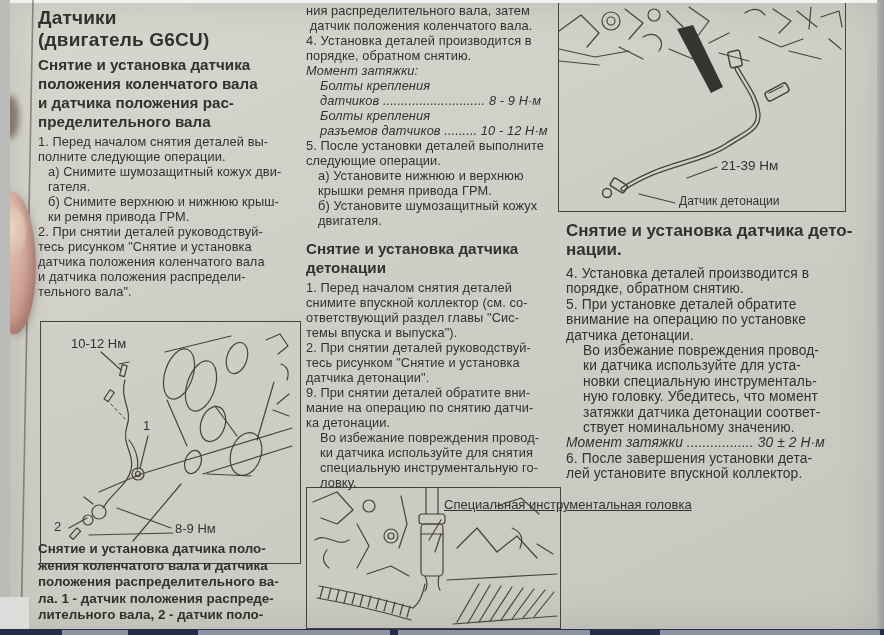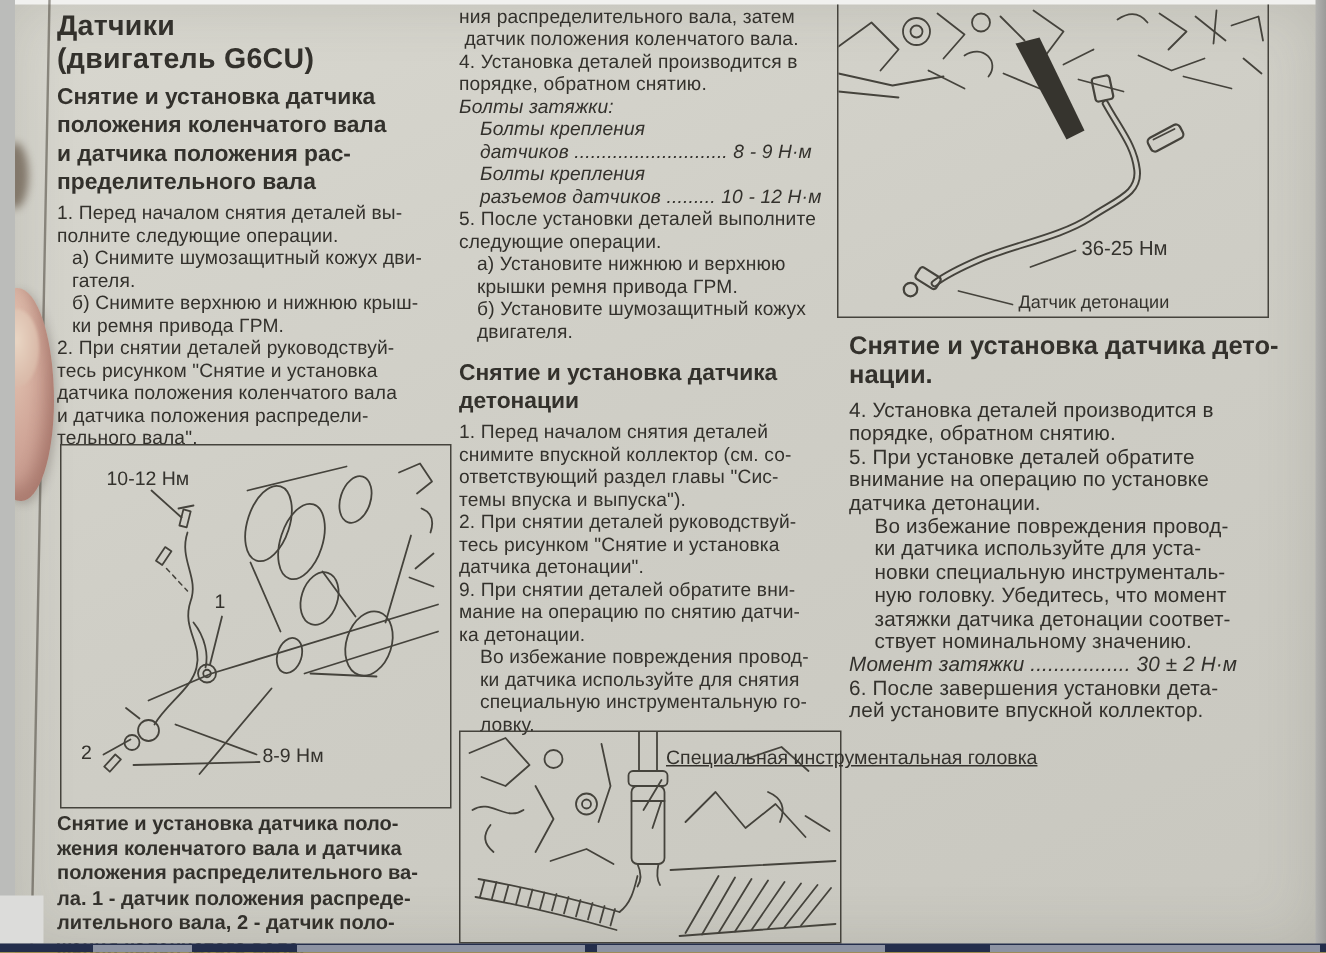--- a/index.html
+++ b/index.html
@@ -1,19 +1,19 @@
 <!DOCTYPE html>
 <html><head>
 <meta charset="utf-8">
 <style>
   html,body{margin:0;padding:0;background:#8a8a88;}
   *{box-sizing:border-box;}
   .photo{
     position:relative;width:884px;height:635px;overflow:hidden;
-    background:#eab308;
+    background:#fca5a5;
     font-family:"Liberation Sans","DejaVu Sans",sans-serif;
     color:#33312c;
   }
   .paper{
     position:absolute;left:10px;top:2px;width:868px;height:628px;
     background:linear-gradient(155deg,#d8d7cf 0%,#cfcec6 45%,#c8c7bf 100%);
     box-shadow:inset 0 0 40px rgba(90,88,80,.18);
   }
   .top-white{position:absolute;left:0;top:0;width:884px;height:3px;background:#f1f1ef;}
   .right-strip{position:absolute;right:0;top:0;width:7px;height:635px;
@@ -82,21 +82,21 @@
 гателя.</div>
     <div class="t-body lines ind10">б) Снимите верхнюю и нижнюю крыш-
 ки ремня привода ГРМ.</div>
     <div class="t-body lines">2. При снятии деталей руководствуй-
 тесь рисунком "Снятие и установка
 датчика положения коленчатого вала
 и датчика положения распредели-
 тельного вала".</div>
   </div>
 
-  <div class="figbox" style="left:40px;top:296px;width:261px;height:243px;padding-left:43px;">
+  <div class="figbox" style="left:40px;top:321px;width:261px;height:243px;padding-left:43px;">
     <svg width="258" height="224" viewBox="0 0 258 224">
       <g>
         <ellipse cx="138" cy="52" rx="14" ry="26" transform="rotate(18 138 52)"></ellipse>
         <ellipse cx="160" cy="64" rx="14" ry="26" transform="rotate(18 160 64)"></ellipse>
         <ellipse cx="196" cy="36" rx="10" ry="16" transform="rotate(18 196 36)"></ellipse>
         <ellipse cx="172" cy="102" rx="12" ry="18" transform="rotate(18 172 102)"></ellipse>
         <ellipse cx="205" cy="132" rx="15" ry="22" transform="rotate(18 205 132)"></ellipse>
         <ellipse cx="152" cy="140" rx="8" ry="12" transform="rotate(18 152 140)"></ellipse>
         <path d="M124,30 L190,14"></path>
         <path d="M126,78 L146,124"></path>
@@ -145,21 +145,21 @@
 положения распределительного ва-
 ла. 1 - датчик положения распреде-
 лительного вала, 2 - датчик поло-
 жения коленчатого вала.</div>
 
   <div class="col" style="left:306px;top:3px;width:255px;">
     <div class="t-body lines">ния распределительного вала, затем
 &nbsp;датчик положения коленчатого вала.</div>
     <div class="t-body lines">4. Установка деталей производится в
 порядке, обратном снятию.</div>
-    <div class="t-body ital">Болты затяжки:</div>
+    <div class="t-body ital">Момент затяжки:</div>
     <div class="t-body lines ital ind14">Болты крепления
 датчиков ............................ 8 - 9 Н·м
 Болты крепления
 разъемов датчиков ......... 10 - 12 Н·м</div>
     <div class="t-body lines">5. После установки деталей выполните
 следующие операции.</div>
     <div class="t-body lines ind12">а) Установите нижнюю и верхнюю
 крышки ремня привода ГРМ.</div>
     <div class="t-body lines ind12">б) Установите шумозащитный кожух
 двигателя.</div>
@@ -259,21 +259,21 @@
         <rect x="52" y="178" width="16" height="9" rx="2" transform="rotate(32 60 182)" style="stroke-width:1.5"></rect>
         <circle cx="48" cy="190" r="4.5" style="stroke-width:1.5"></circle>
         <rect x="206" y="84" width="24" height="10" rx="3" transform="rotate(-28 218 89)" style="stroke-width:1.5"></rect>
         <path d="M210,90 l14,-7"></path>
       </g>
       <g style="stroke-width:1">
         <path d="M158,164 L128,175"></path>
         <path d="M116,200 L80,191"></path>
       </g>
     </svg>
-    <div class="fig-label" style="left:162px;top:155px;font-size:13.5px;">36-25 Нм</div>
+    <div class="fig-label" style="left:162px;top:155px;font-size:13.5px;">21-39 Нм</div>
     <div class="fig-label" style="left:120px;top:191px;font-size:12px;">Датчик детонации</div>
   </div>
 
   <div class="col cap3 lines" style="left:566px;top:221px;width:300px;">Снятие и установка датчика дето-
 нации.</div>
 
   <div class="col" style="left:566px;top:266px;width:306px;">
     <div class="t-body3 lines">4. Установка деталей производится в
 порядке, обратном снятию.</div>
     <div class="t-body3 lines">5. При установке деталей обратите

